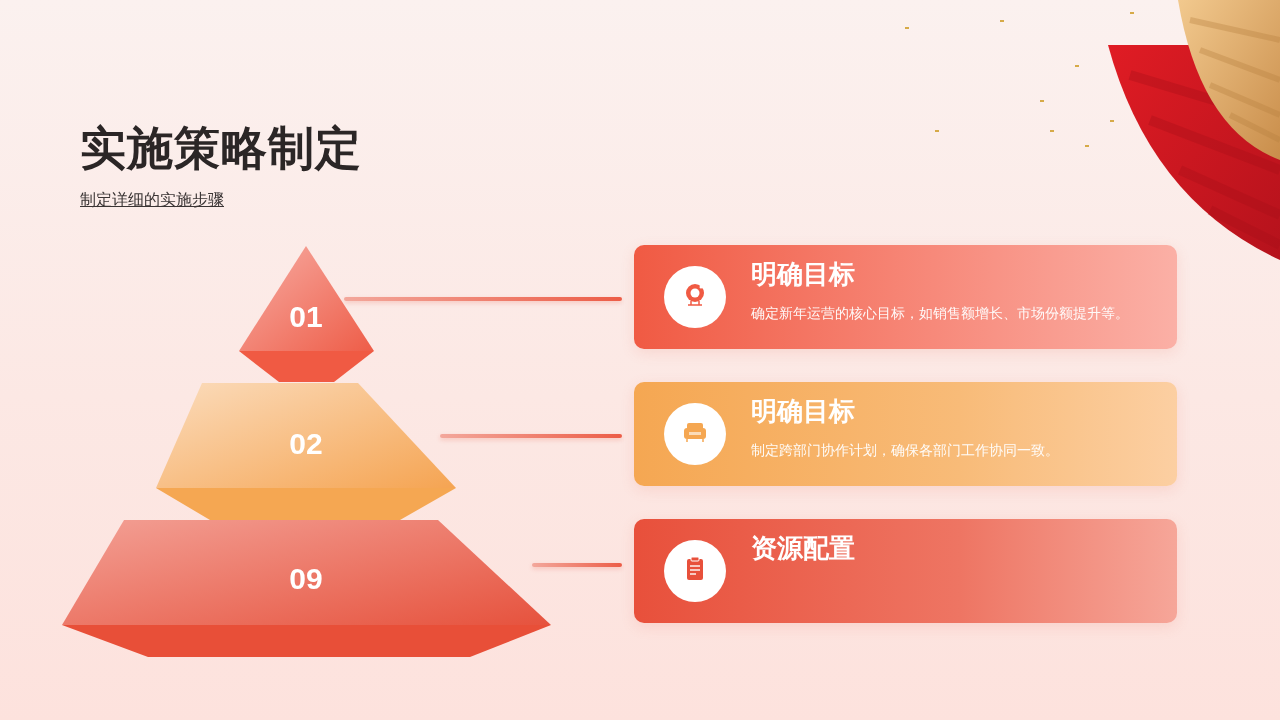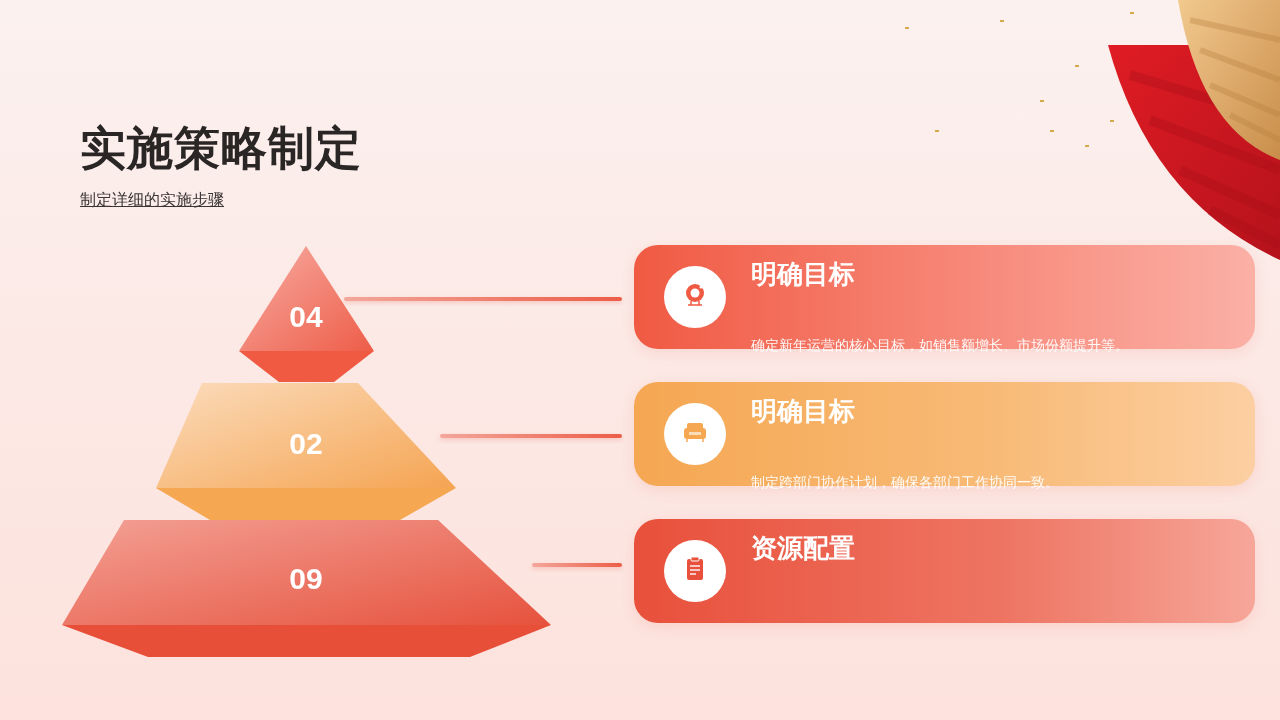--- a/index.html
+++ b/index.html
@@ -24,34 +24,34 @@
   .tier-label {
     position: absolute; color: #fff; font-family: "Liberation Sans", sans-serif;
     font-weight: 700; font-size: 30px; width: 120px; text-align: center;
   }
   .connector {
     position: absolute; height: 4px; border-radius: 2px;
     background: linear-gradient(90deg, #f3a79b, #ec5d47);
     box-shadow: 0 2px 4px rgba(236,93,71,0.25);
   }
   .card {
-    position: absolute; left: 634px; width: 621px; height: 104px;
-    border-radius: 24px; color: #fff;
+    position: absolute; left: 634px; width: 543px; height: 104px;
+    border-radius: 10px; color: #fff;
     box-shadow: 0 4px 14px rgba(230,110,90,0.15);
   }
   .card-1 { top: 245px; background: linear-gradient(90deg, #f05a43 0%, #f7897a 55%, #fbb0a6 100%); }
   .card-2 { top: 382px; background: linear-gradient(90deg, #f5a752 0%, #f8bb78 60%, #fccfa2 100%); }
   .card-3 { top: 519px; background: linear-gradient(90deg, #e8503b 0%, #ee7563 60%, #f6a699 100%); }
   .icon-circle {
     position: absolute; left: 30px; top: 21px; width: 62px; height: 62px;
     border-radius: 50%; background: #fff;
     display: flex; align-items: center; justify-content: center;
   }
   .card-title { position: absolute; left: 117px; top: 12px; font-size: 26px; font-weight: 900; }
-  .card-desc { position: absolute; left: 117px; top: 60px; font-size: 14px; opacity: 0.95; margin-top: 32px; }
+  .card-desc { position: absolute; left: 117px; top: 60px; font-size: 14px; opacity: 0.95; }
 </style>
 </head>
 <body>
 
 <div class="title">实施策略制定</div>
 <div class="subtitle">制定详细的实施步骤</div>
 
 <div class="fan">
   <svg width="190" height="260" viewBox="0 0 190 260">
     <defs>
@@ -99,21 +99,21 @@
 
     <polygon points="306,246 374,351 239,351" fill="url(#t1)"></polygon>
     <polygon points="239,351 374,351 334,382 279,382" fill="#f05a43"></polygon>
 
     <polygon points="202,383 358,383 456,488 156,488" fill="url(#t2)"></polygon>
     <polygon points="156,488 456,488 400,520 210,520" fill="#f5a752"></polygon>
 
     <polygon points="124,520 438,520 551,625 62,625" fill="url(#t3)"></polygon>
     <polygon points="62,625 551,625 470,657 148,657" fill="#e84f38"></polygon>
   </svg>
-  <div class="tier-label" style="left:246px;top:300px">04</div>
+  <div class="tier-label" style="left:246px;top:300px">01</div>
   <div class="tier-label" style="left:246px;top:427px">02</div>
   <div class="tier-label" style="left:246px;top:562px">09</div>
 </div>
 
 <div class="connector" style="left:344px;top:297px;width:278px"></div>
 <div class="connector" style="left:440px;top:434px;width:182px"></div>
 <div class="connector" style="left:532px;top:563px;width:90px"></div>
 
 <div class="card card-1">
   <div class="icon-circle">

